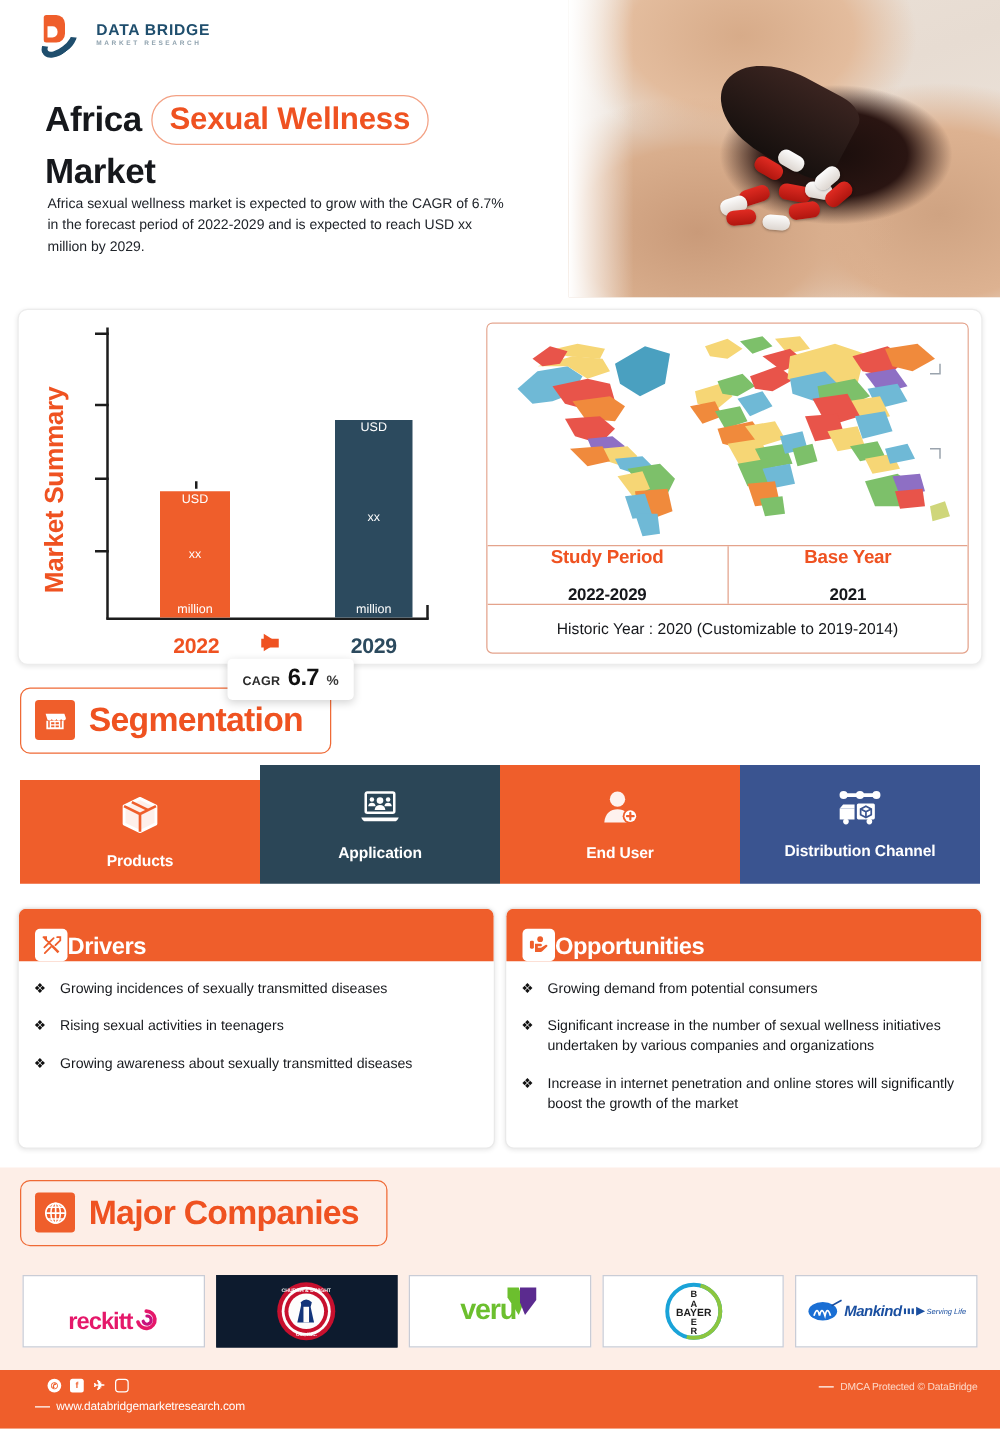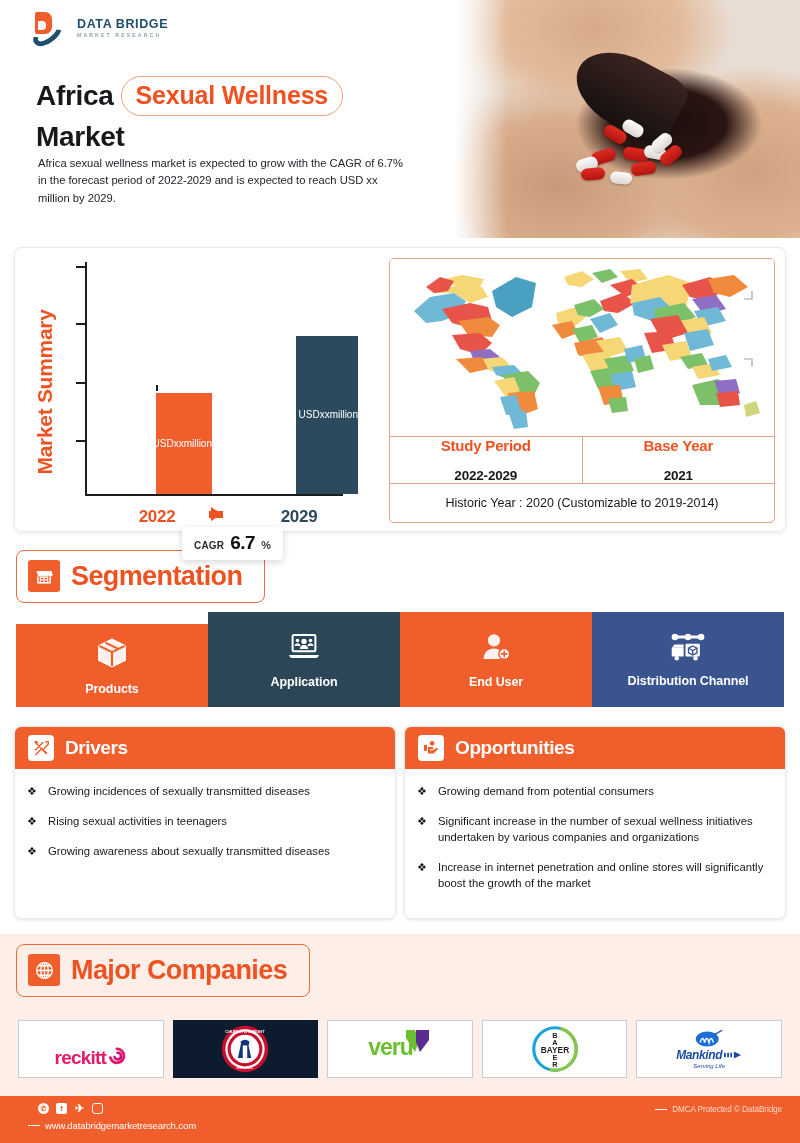--- a/index.html
+++ b/index.html
@@ -121,22 +121,22 @@
     white-space: nowrap;
     font-size: 21px; font-weight: 800; color: #ef5221; letter-spacing: -.3px;
   }
   .axis-y { position: absolute; left: 70px; top: 14px; width: 2px; height: 233px; background: #1d1d1d; }
   .axis-x { position: absolute; left: 70px; top: 246px; width: 258px; height: 2px; background: #1d1d1d; }
   .tick { position: absolute; left: 61px; width: 11px; height: 2px; background: #1d1d1d; }
   .axis-x-end { position: absolute; left: 326px; top: 236px; width: 2px; height: 11px; background: #1d1d1d; }
 
   .bar {
     position: absolute; bottom: 39px;
-    display: flex; flex-direction: row; align-items: center; justify-content: flex-end;
-    color: #fff; font-size: 10px; line-height: 1.35; text-align: center; font-weight: 500; margin-left: 28px;
+    display: flex; flex-direction: column; align-items: center; justify-content: space-between;
+    color: #fff; font-size: 10px; line-height: 1.35; text-align: center; font-weight: 500;
   }
   .bar.b2022 { left: 113px; width: 56px; height: 101px; background: #ef5e2b; }
   .bar.b2029 { left: 253px; width: 62px; height: 158px; background: #2c4a5e; }
 
   .bar-label {
     position: absolute; bottom: 6px; font-size: 17px; font-weight: 800; letter-spacing: -.3px;
   }
   .bar-label.y2022 { left: 110px; width: 64px; text-align: center; color: #ef5221; }
   .bar-label.y2029 { left: 248px; width: 72px; text-align: center; color: #2c4a5e; }
 
@@ -230,21 +230,21 @@
   .dcard {
     position: absolute; top: 726px; width: 382px; height: 193px;
     background: #fff; border: 1px solid #e9e9e9; border-radius: 7px;
     box-shadow: 0 1px 4px rgba(0,0,0,.1);
     overflow: hidden;
   }
   .dcard.left  { left: 14px; }
   .dcard.right { left: 404px; }
   .dcard-head {
     height: 42px; background: #ef5e2b;
-    display: flex; align-items: center; gap: 11px; padding: 0 13px;
+    display: flex; align-items: flex-end; padding: 0 13px;
   }
   .dcard-icon {
     width: 26px; height: 26px; background: #fff; border-radius: 4px;
     display: flex; align-items: center; justify-content: center; flex: 0 0 26px;
   }
   .dcard-title { font-size: 19px; font-weight: 800; color: #fff; letter-spacing: -.4px; }
   .dlist { padding: 14px 14px 0 12px; }
   .dli { display: flex; gap: 10px; margin-bottom: 13px; }
   .dbullet { flex: 0 0 11px; font-size: 11px; color: #111; line-height: 1.45; margin-top: 1px; }
   .dtext { font-size: 11.3px; line-height: 1.45; color: #16181c; }
@@ -266,21 +266,21 @@
     overflow: hidden;
   }
   .mc-card.dark { background: #0d1b2e; border-color: #0d1b2e; }
 
   .reckitt { display: flex; align-items: center; gap: 1px; margin-top: 18px; }
   .reckitt-text { font-size: 19px; font-weight: 700; color: #e5186a; letter-spacing: -.8px; }
 
   .veru { display: flex; align-items: flex-start; }
   .veru-text { font-size: 23px; font-weight: 600; color: #6cbf2e; letter-spacing: -1px; }
 
-  .mankind { display:flex; flex-direction:column; align-items:center; line-height:1; }
+  .mankind { display:flex; flex-direction:row; align-items:center; line-height:1; }
   .mankind-row { display:flex; align-items:center; gap:2px; }
   .mankind-text { font-size: 12px; font-weight: 800; font-style: italic; color: #1a4fa0; letter-spacing:-.4px; }
   .mankind-sub { font-size: 6px; font-style: italic; color: #1a4fa0; margin-top: 2px; }
 
   
   .footer {
     position: absolute; left: 0; top: 1096px; width: 800px; height: 47px;
     background: #ef5e2b;
   }
   .foot-socials {

